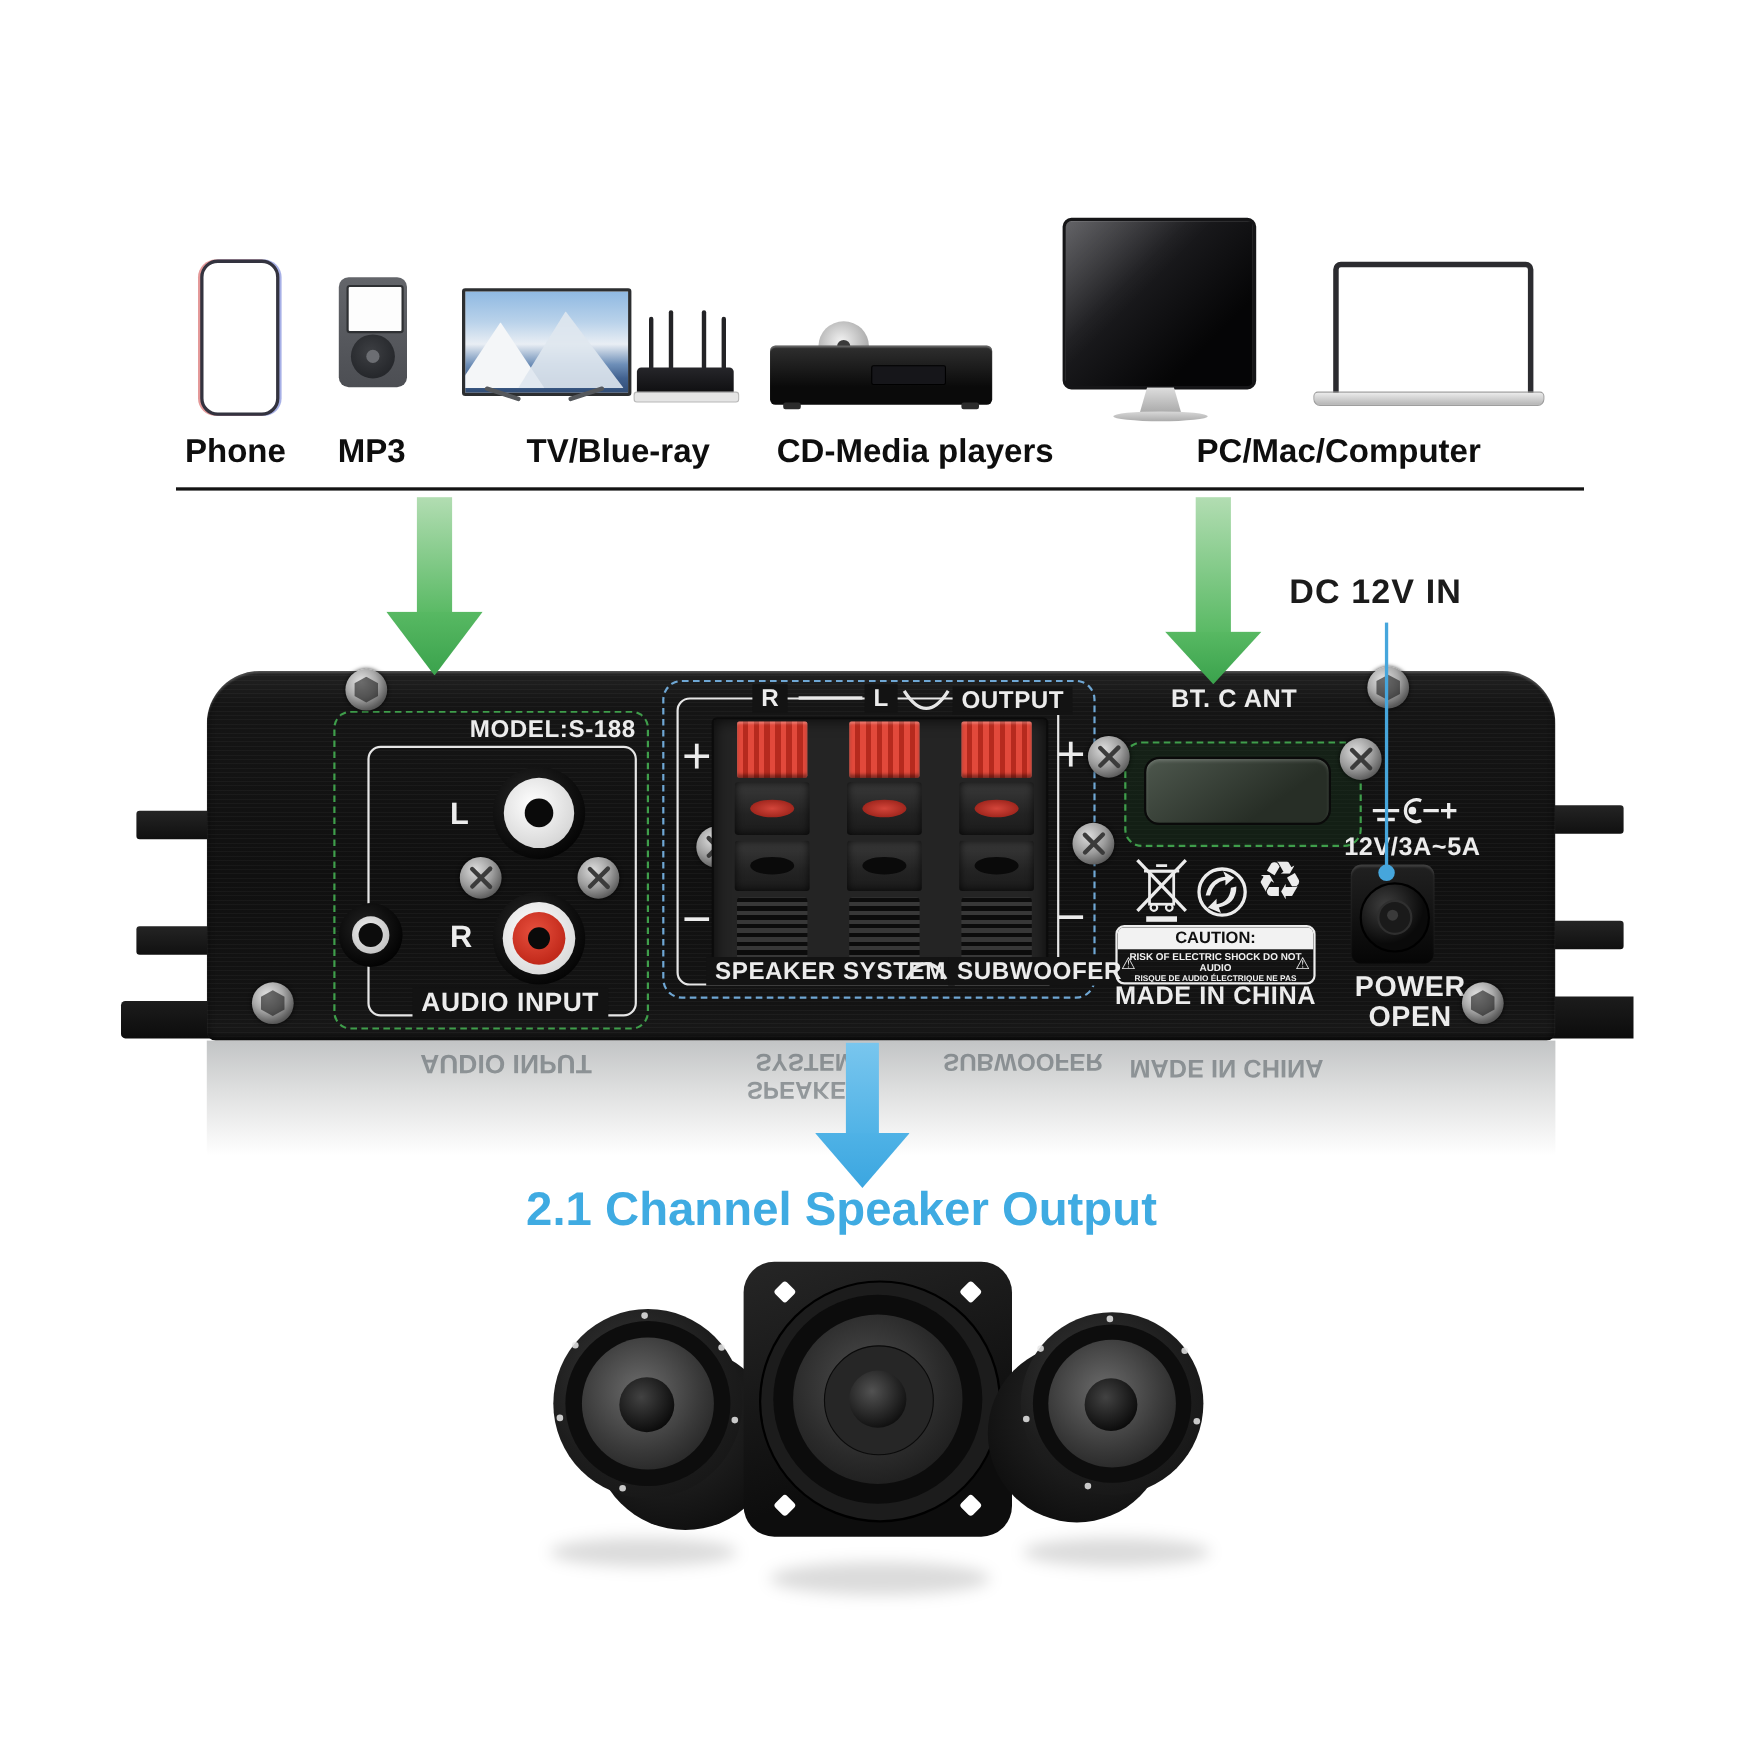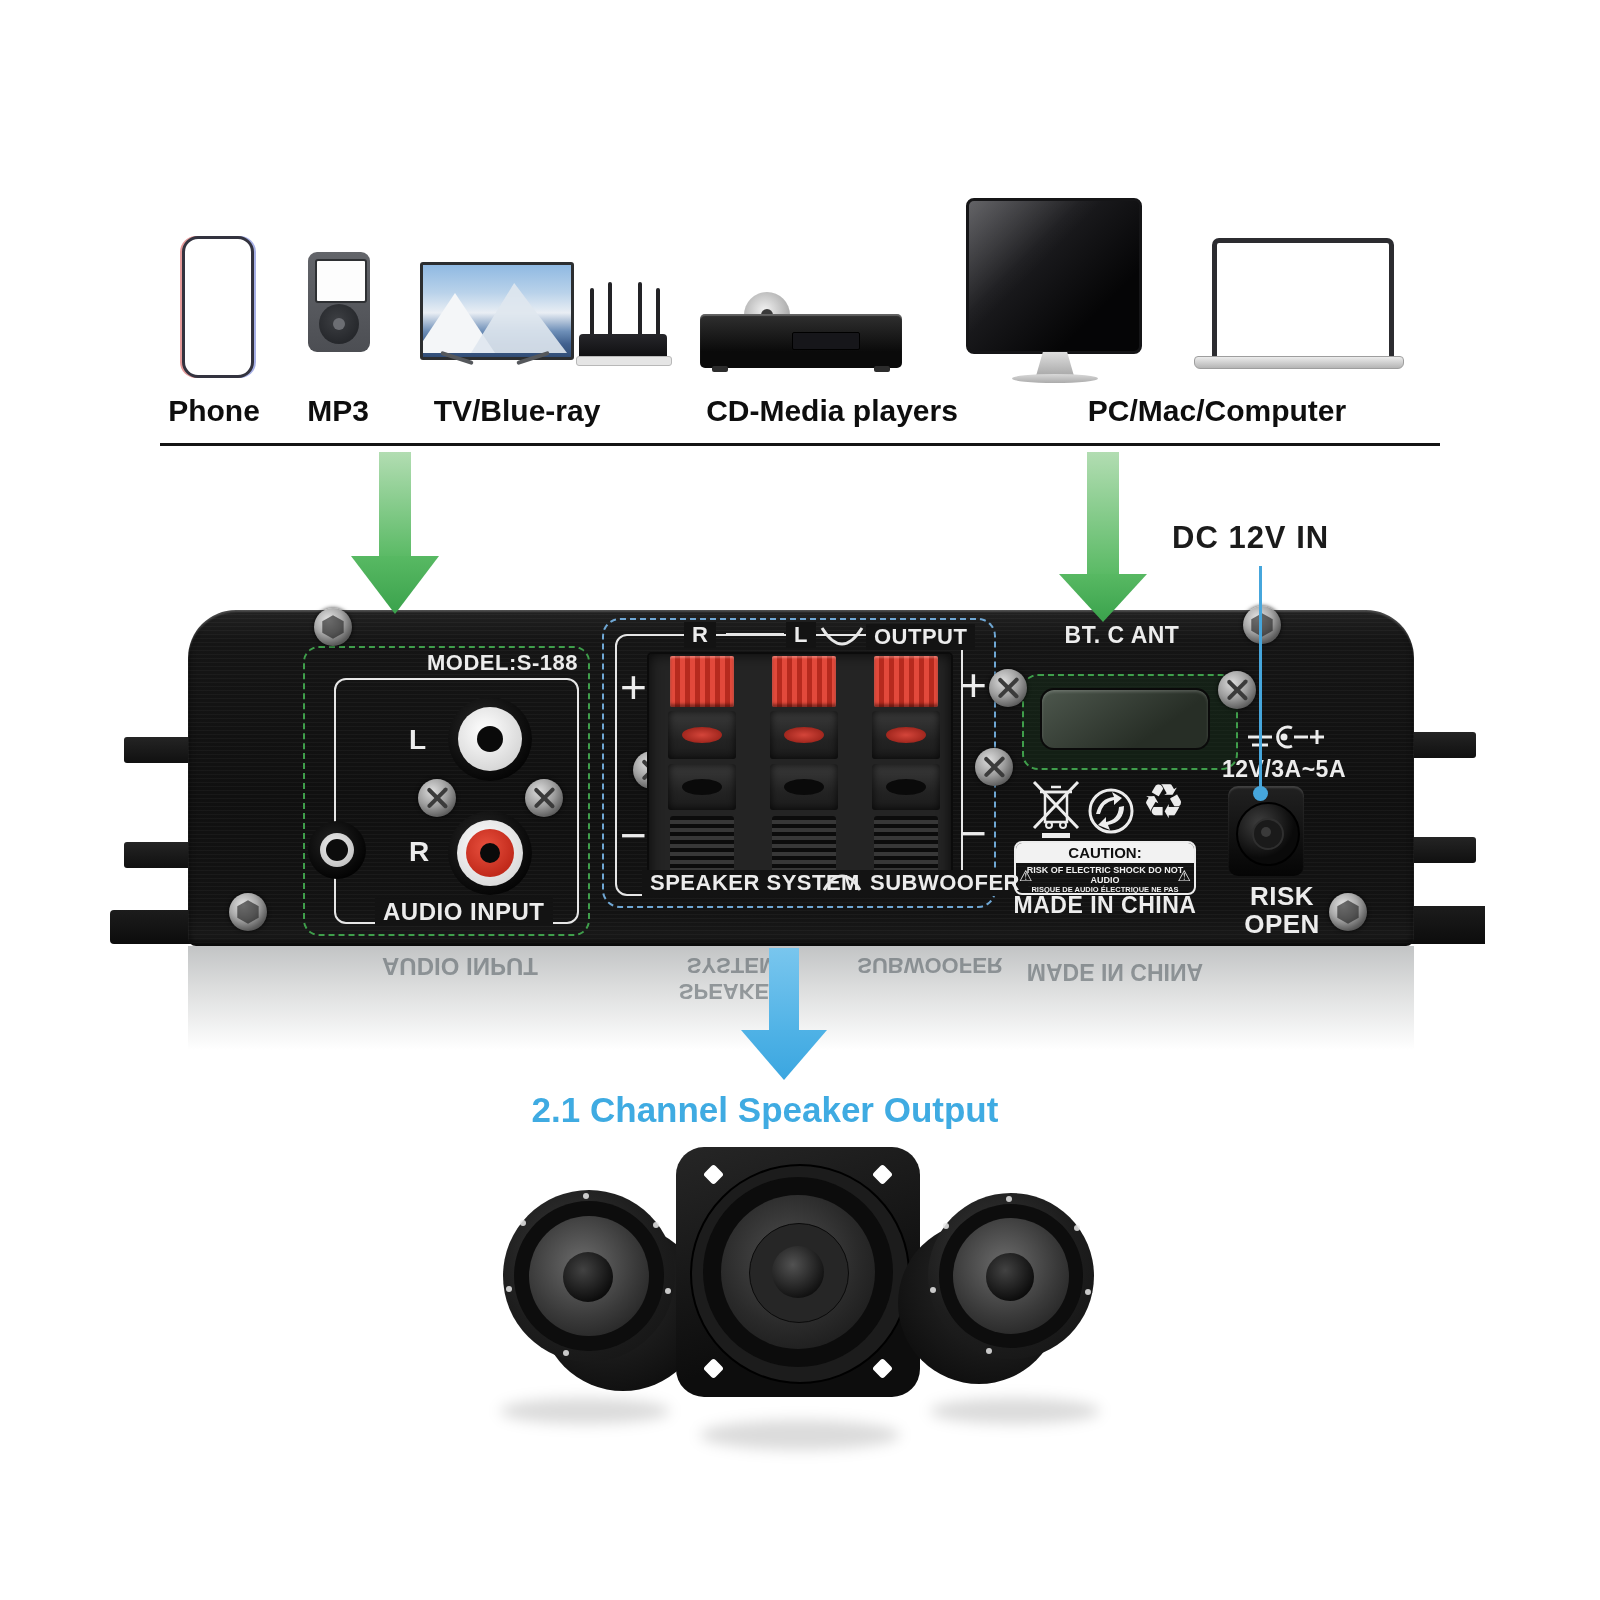--- a/index.html
+++ b/index.html
@@ -40,21 +40,21 @@
               clip-path:polygon(18% 0,82% 0,100% 100%,0 100%);}
   .imac-base{left:1012px;top:374px;width:86px;height:9px;background:linear-gradient(180deg,#d9d9d9,#ababab);border-radius:50%;}
   .laptop-screen{left:1212px;top:238px;width:172px;height:118px;background:#fff;border:5px solid #2c2c30;border-radius:7px;}
   .laptop-base{left:1194px;top:356px;width:208px;height:11px;background:linear-gradient(180deg,#ececec,#b5b5b5);
                border-radius:4px 4px 6px 6px;border:1px solid #9e9e9e;}
   .divider{left:160px;top:443px;width:1280px;height:3px;background:#141414;}
 
   
   .h-input{left:400px;top:492px;width:710px;font-size:37px;font-weight:bold;color:#3aa84b;z-index:4;}
   .h-dc{left:1172px;top:520px;width:220px;font-size:31px;font-weight:bold;color:#1b1b1b;z-index:4;letter-spacing:1px;}
-  .h-output{left:385px;top:1076px;width:760px;font-size:35px;font-weight:bold;color:#3fabe2;z-index:4;margin-top:14px;}
+  .h-output{left:385px;top:1076px;width:760px;font-size:43px;font-weight:bold;color:#3fabe2;z-index:4;}
   .shaft-green{background:linear-gradient(180deg,#b2ddb2,#58b963);z-index:6;}
   .head-green{background:linear-gradient(180deg,#58b963,#3aa24c);clip-path:polygon(0 0,100% 0,50% 100%);z-index:6;}
   .shaft-blue{background:linear-gradient(180deg,#79c6ee,#4fb2e6);z-index:6;}
   .head-blue{background:linear-gradient(180deg,#4fb2e6,#3ba6e0);clip-path:polygon(0 0,100% 0,50% 100%);z-index:6;}
   .dc-line{left:1259px;top:566px;width:3px;height:224px;background:#46a6dc;z-index:6;}
   .dc-dot{left:1253px;top:786px;width:15px;height:15px;border-radius:50%;background:#46a6dc;z-index:6;}
 
   
   .fin{background:linear-gradient(180deg,#242424,#101010);border-radius:3px;z-index:2;}
   .foot{background:linear-gradient(180deg,#1c1c1c,#0c0c0c);border-radius:4px;z-index:2;}
@@ -136,21 +136,21 @@
   <div class="ab imac">
     <div class="ab imac-glare"></div>
   </div>
   <div class="ab imac-stand"></div>
   <div class="ab imac-base"></div>
   <div class="ab laptop-screen"></div>
   <div class="ab laptop-base"></div>
 
   <div class="ab ctr dev-label" style="left:134px;top:394px;width:160px;">Phone</div>
   <div class="ab ctr dev-label" style="left:258px;top:394px;width:160px;">MP3</div>
-  <div class="ab ctr dev-label" style="left:397px;top:394px;width:240px;">TV/Blue-ray</div>
+  <div class="ab ctr dev-label" style="left:442px;top:394px;width:240px;">TV/Blue-ray</div>
   <div class="ab ctr dev-label" style="left:662px;top:394px;width:340px;">CD-Media players</div>
   <div class="ab ctr dev-label" style="left:1032px;top:394px;width:370px;">PC/Mac/Computer</div>
 
   <div class="ab divider"></div>
 
   <div class="ab h-dc">DC 12V IN</div>
 
   <div class="ab shaft-green" style="left:379px;top:452px;width:32px;height:108px;"></div>
   <div class="ab head-green" style="left:351px;top:556px;width:88px;height:58px;"></div>
   <div class="ab shaft-green" style="left:1087px;top:452px;width:32px;height:126px;"></div>
@@ -307,21 +307,21 @@
       <div class="ctr caution-line" style="font-size:7.5px;">RISQUE DE AUDIO ÉLECTRIQUE NE PAS OUVRIR</div>
     </div>
     <div class="ab ctr panel-txt" style="left:822px;top:282px;width:190px;font-size:23px;">MADE IN CHINA</div>
 
     <div class="ab pwr-jack" style="left:1040px;top:176px;width:76px;height:90px;">
       <div class="ab jack-ring" style="left:8px;top:16px;width:60px;height:60px;background:radial-gradient(circle at 36% 32%,#3e3e3e,#0a0a0a 62%);border:2px solid #000;"></div>
       <div class="ab jack-ring" style="left:24px;top:32px;width:28px;height:28px;background:#1a1a1a;border:2px solid #2f2f2f;"></div>
       <div class="ab jack-ring" style="left:33px;top:41px;width:10px;height:10px;background:#3a3a3a;"></div>
     </div>
     <div class="ab ctr panel-txt" style="left:1014px;top:272px;width:160px;font-size:26px;line-height:1.08;">
-      <div>RISK</div>
+      <div>POWER</div>
       <div>OPEN</div>
     </div>
   </div>
 
   <div class="ab reflect-band"></div>
   <div class="ab ctr reflect-txt" style="left:380px;top:952px;width:160px;font-size:24px;">AUDIO INPUT</div>
   <div class="ab ctr reflect-txt" style="left:632px;top:952px;width:200px;font-size:22px;">SPEAKER SYSTEM</div>
   <div class="ab ctr reflect-txt" style="left:850px;top:952px;width:160px;font-size:22px;">SUBWOOFER</div>
   <div class="ab ctr reflect-txt" style="left:1020px;top:958px;width:190px;font-size:23px;">MADE IN CHINA</div>
 

